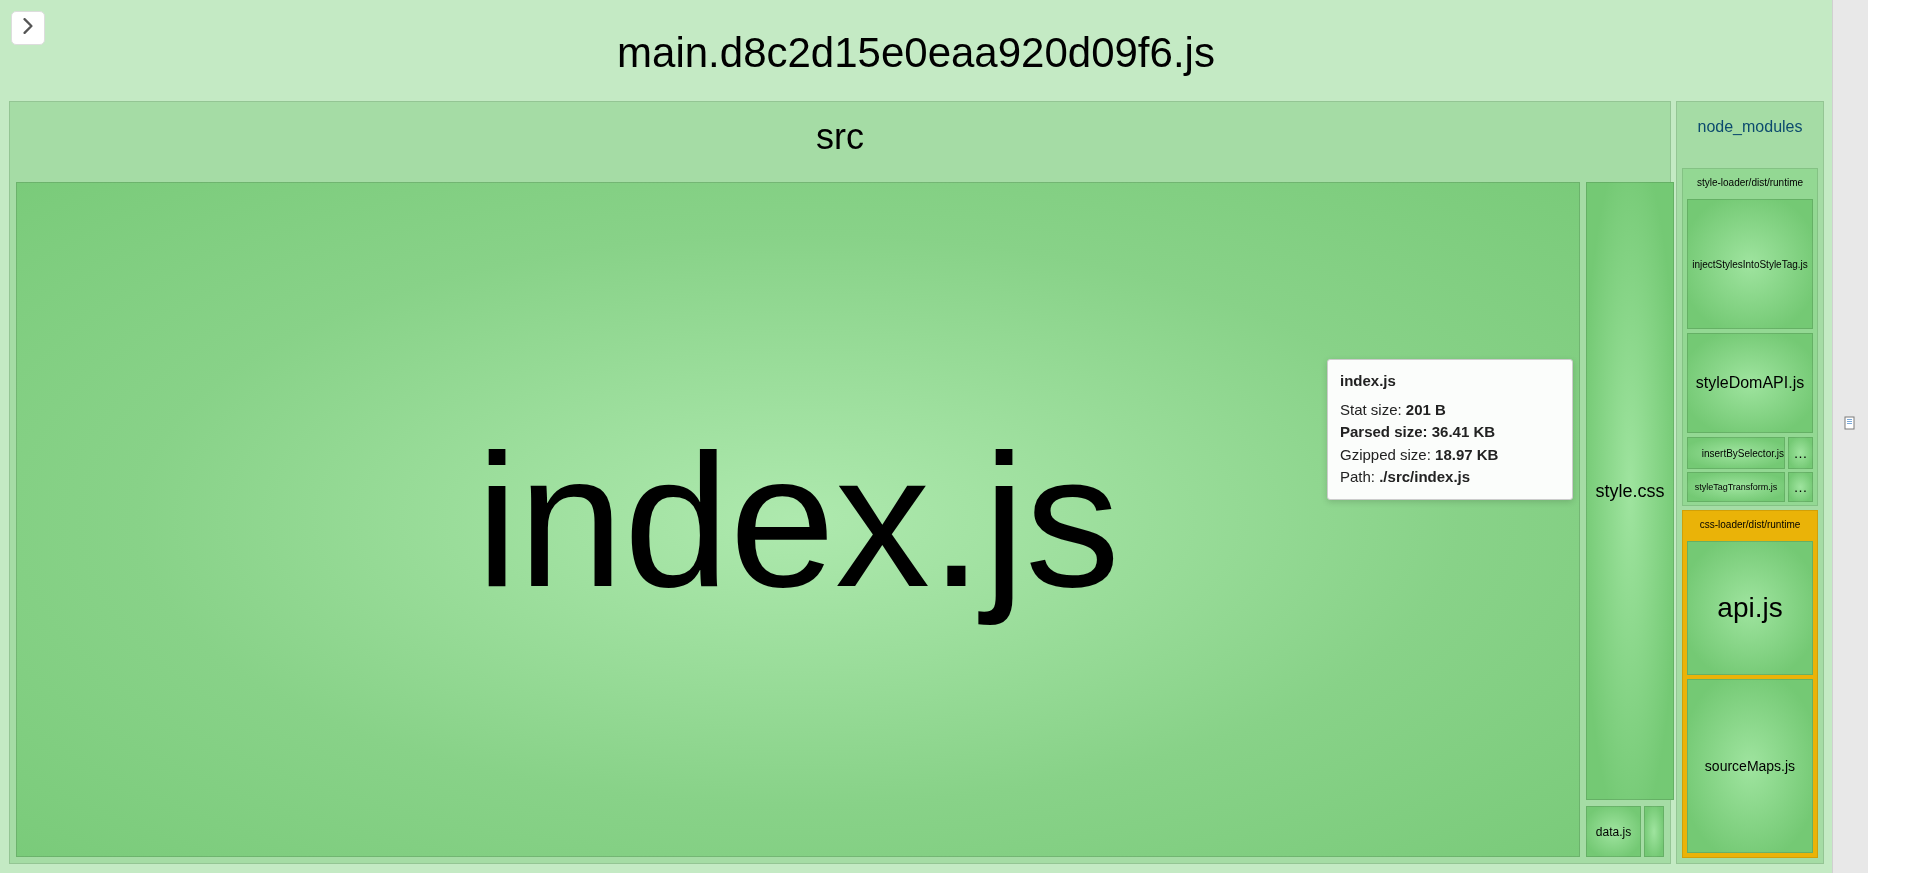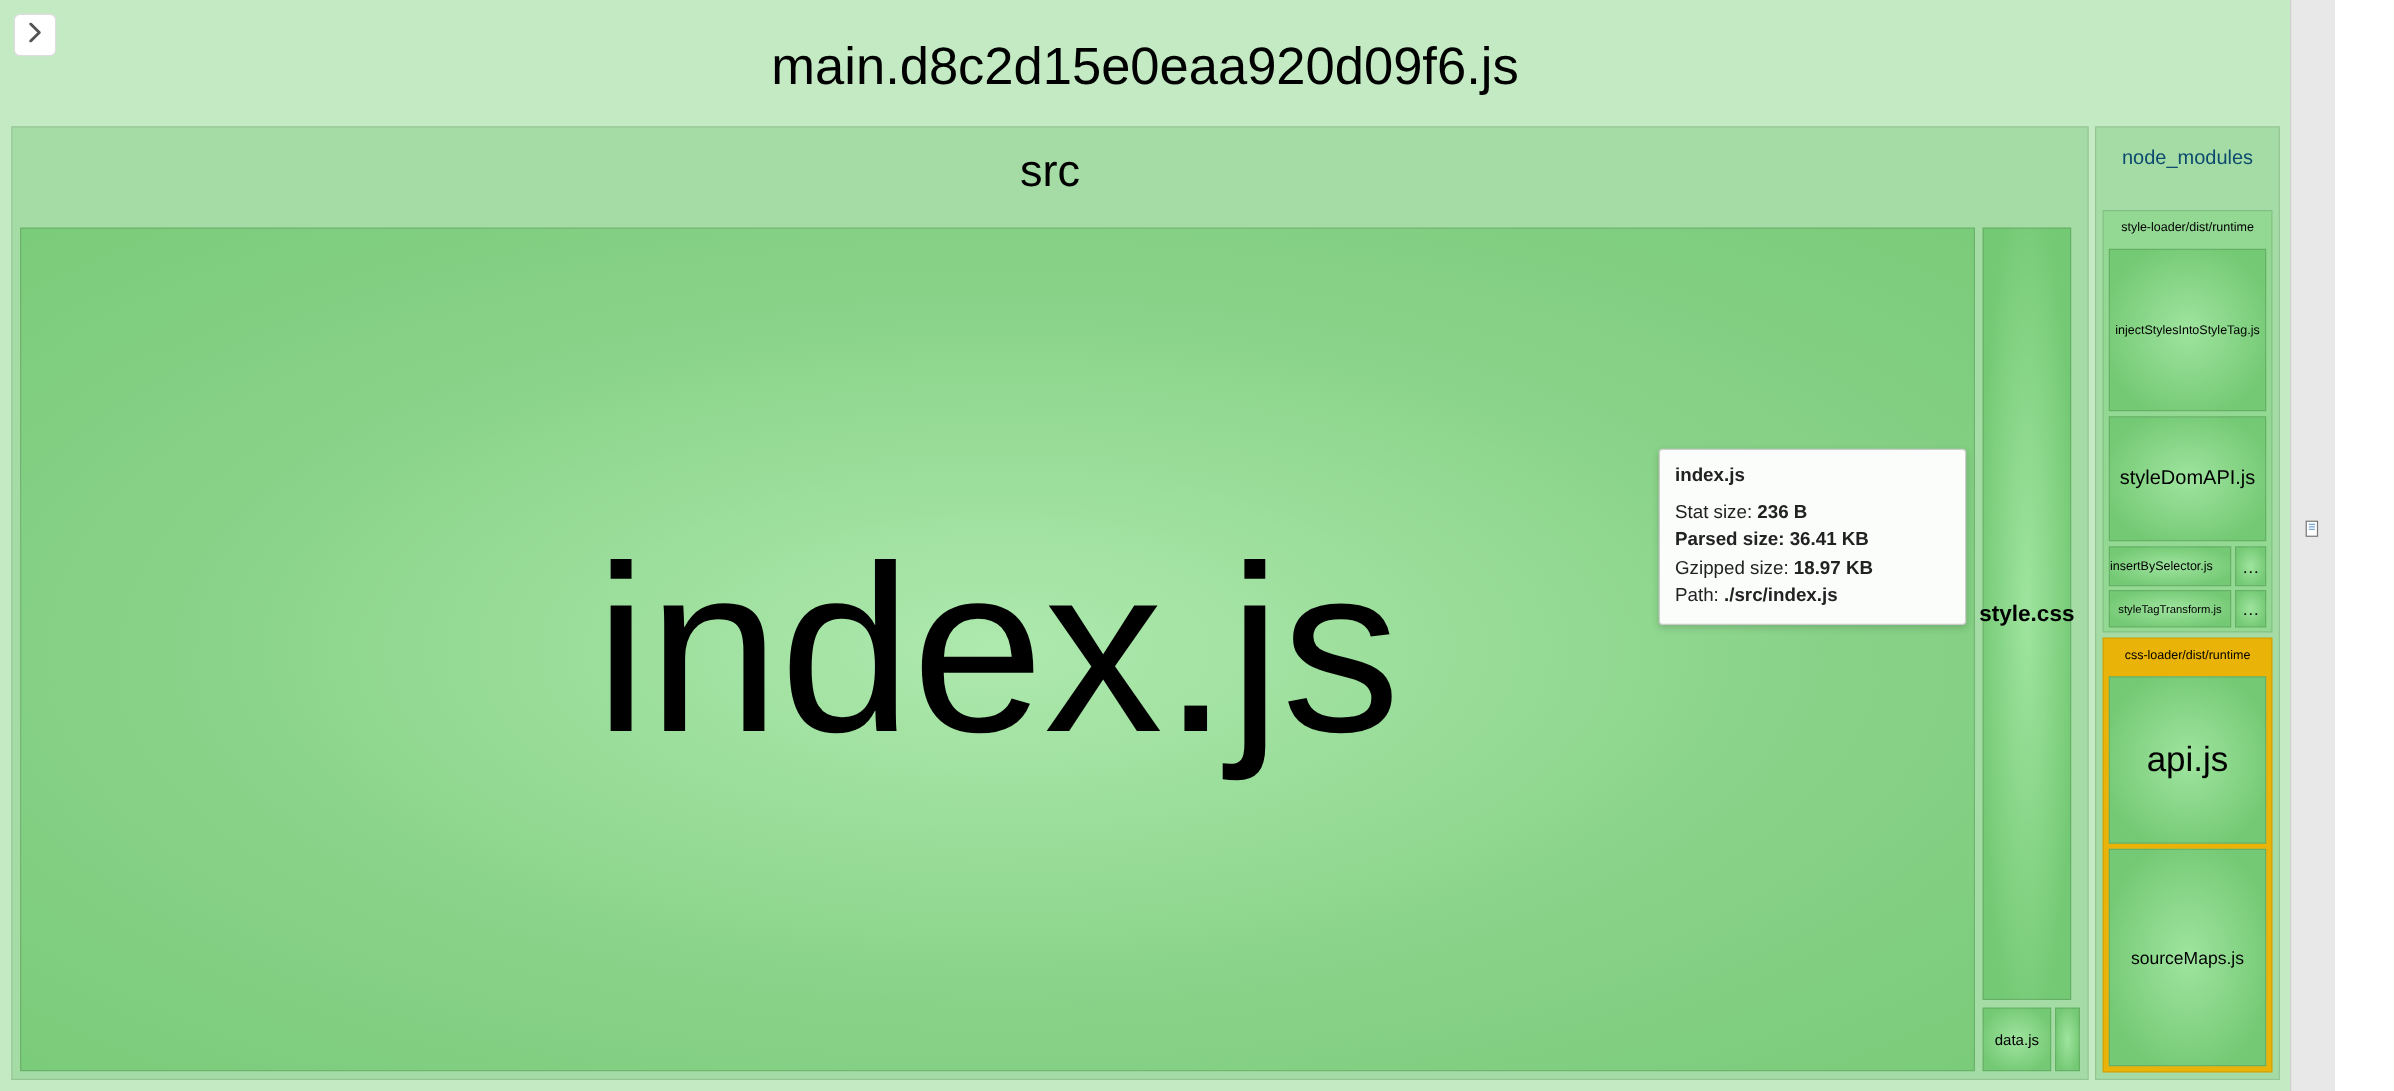--- a/index.html
+++ b/index.html
@@ -83,29 +83,28 @@
   font-size: 190px;
   font-weight: 400;
   color: #000;
   line-height: 1;
 }
 
 .stylecss-block {
   position: absolute;
   top: 0;
   left: 1570px;
-  width: 71px;
+  width: 88px;
   height: 618px;
   background: radial-gradient(ellipse at center, #9fe49f 0%, #74c974 80%);
   border: 1px solid rgba(0,0,0,0.12);
   display: flex;
   align-items: center;
   justify-content: center;
   cursor: pointer;
-  font-weight: bold;
 }
 .stylecss-label {
   font-size: 18px;
   color: #000;
 }
 
 .datajs-block {
   position: absolute;
   top: 624px;
   left: 1570px;
@@ -176,21 +175,21 @@
   background: radial-gradient(ellipse at center, #9fe49f 0%, #74c974 80%);
   border: 1px solid rgba(0,0,0,0.12);
   display: flex; align-items: center; justify-content: center;
   font-size: 16px; cursor: pointer;
 }
 .insertby-block {
   position: absolute;
   top: 268px; left: 4px; width: 98px; height: 32px;
   background: radial-gradient(ellipse at center, #9fe49f 0%, #74c974 80%);
   border: 1px solid rgba(0,0,0,0.12);
-  display: flex; align-items: center; justify-content: flex-start;
+  display: flex; align-items: center; justify-content: flex-end;
   font-size: 10px; cursor: pointer;
 }
 .dots1-block {
   position: absolute;
   top: 268px; left: 105px; right: 4px; height: 32px;
   background: radial-gradient(ellipse at center, #9fe49f 0%, #74c974 80%);
   border: 1px solid rgba(0,0,0,0.12);
   display: flex; align-items: center; justify-content: center;
   font-size: 14px; cursor: pointer;
 }
@@ -337,21 +336,21 @@
           <span>sourceMaps.js</span>
         </div>
       </div>
 
     </div>
   </div>
 
   <div class="tooltip">
     <div class="tooltip-title">index.js</div>
     <div class="tooltip-row">
-      <span>Stat size: </span><b>236 B</b>
+      <span>Stat size: </span><b>201 B</b>
     </div>
     <div class="tooltip-row">
       <b><span>Parsed size: </span><span>36.41 KB</span></b>
     </div>
     <div class="tooltip-row">
       <span>Gzipped size: </span><b>18.97 KB</b>
     </div>
     <div class="tooltip-row">
       <span>Path: </span><b>./src/index.js</b>
     </div>

